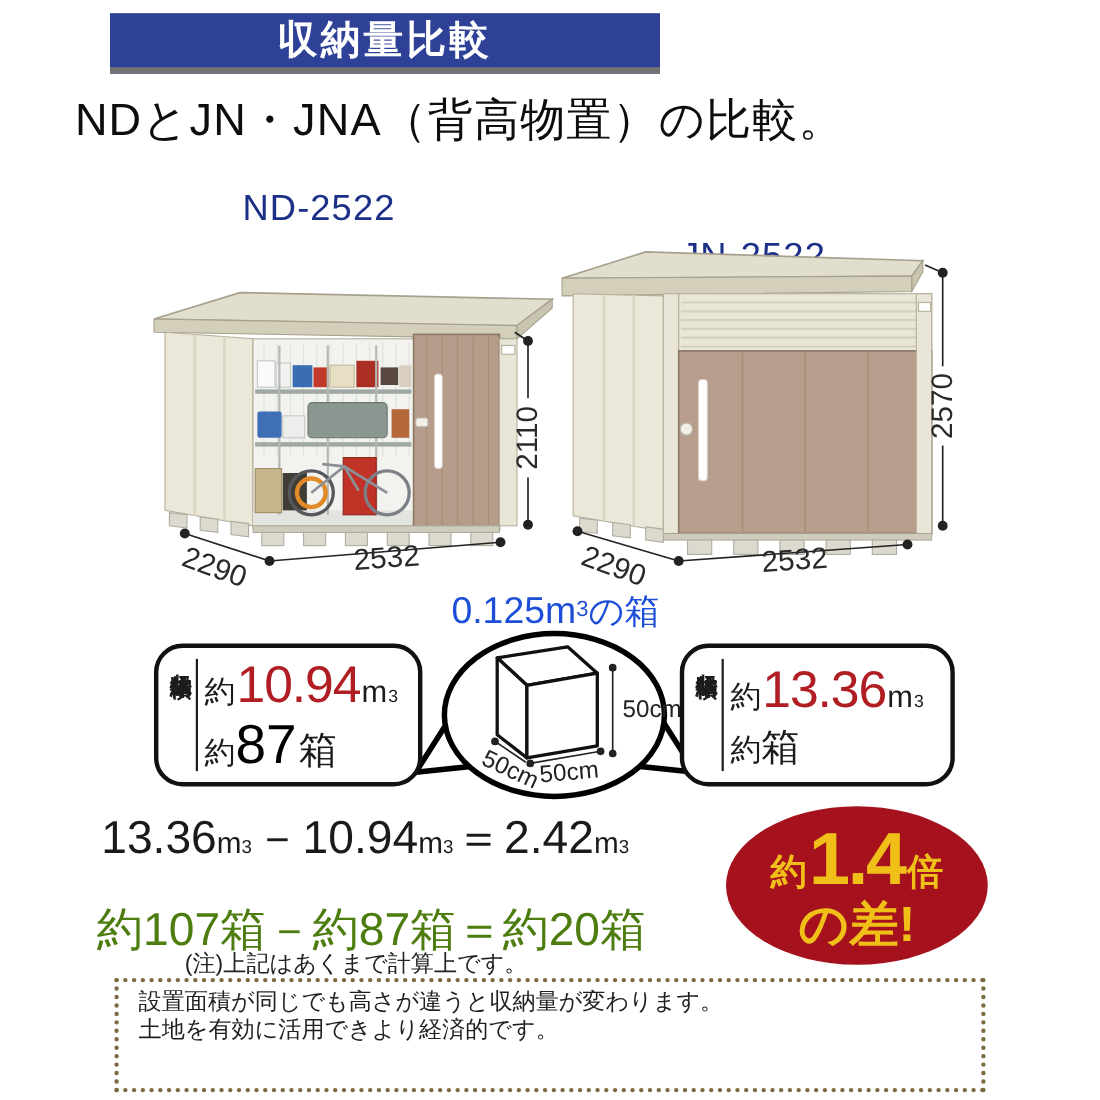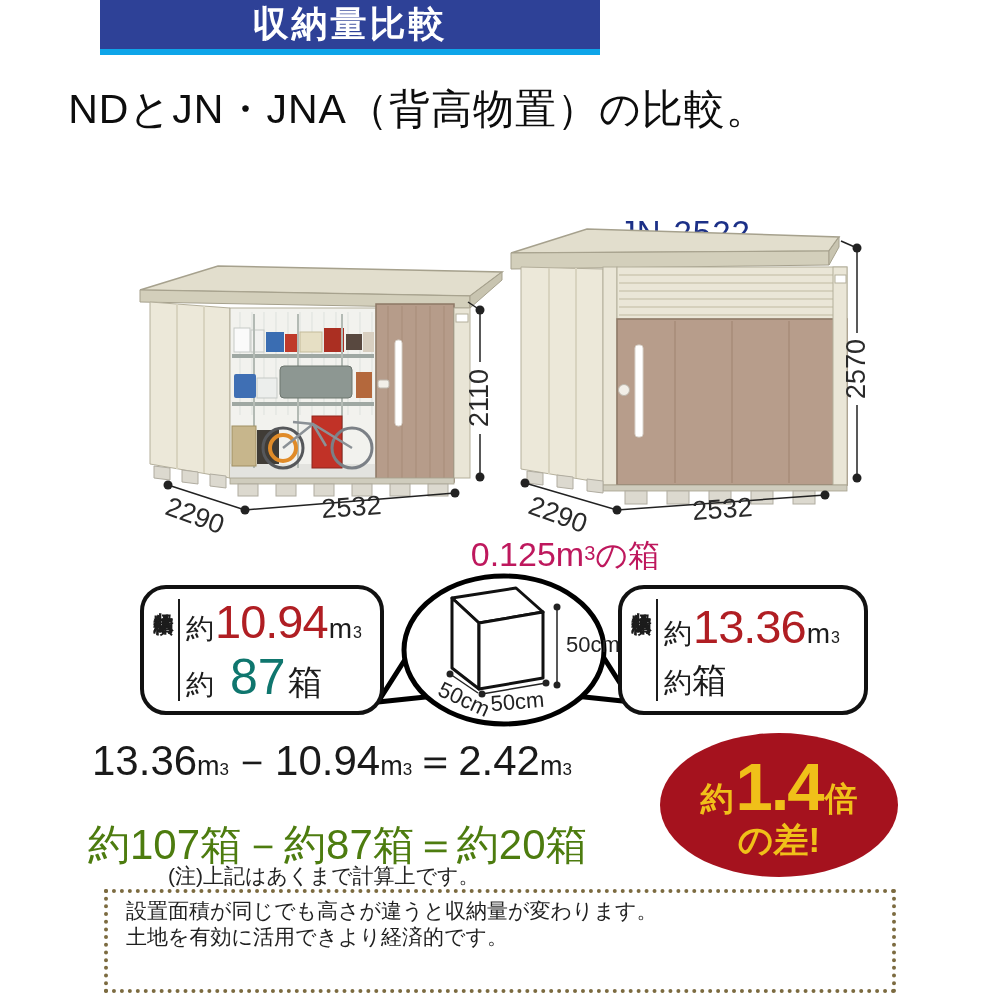--- a/index.html
+++ b/index.html
@@ -1,87 +1,88 @@
 <!DOCTYPE html>
 <html><head>
 <meta charset="utf-8">
 <style>
   html,body{margin:0;padding:0;background:#fff;}
   #canvas{position:relative;width:1000px;height:1000px;background:#ffffff;overflow:hidden;
           font-family:"Liberation Sans","DejaVu Sans",sans-serif;color:#111;}
   
-  .banner{position:absolute;left:100px;top:0;width:500px;height:49px;background:#2e4197;
-          border-bottom:6px solid #0ea5e9;display:flex;justify-content:center;}
+  .banner{position:absolute;left:100px;top:12px;width:500px;height:49px;background:#2e4197;
+          border-bottom:6px solid #737373;display:flex;justify-content:center;}
   .banner span{color:#fff;font-size:36px;font-weight:bold;letter-spacing:3px;}
   
   .heading{position:absolute;left:0;top:82px;width:836px;text-align:center;font-size:41px;
            font-weight:500;color:#0d0d0d;letter-spacing:1px;}
   
   .model-label{position:absolute;top:170px;width:240px;text-align:center;font-size:33px;
                color:#1c3087;font-weight:500;letter-spacing:1px;}
   .model-left{left:170px;} .model-right{left:565px;margin-top:44px;}
   
   .shed-svg{position:absolute;}
   .dim-text{font-size:27px;fill:#2a2a2a;font-family:"Liberation Sans","DejaVu Sans",sans-serif;}
   
-  .box-heading{position:absolute;left:350px;top:534px;width:310px;text-align:right;color:#be185d;}
+  .box-heading{position:absolute;left:350px;top:534px;width:310px;text-align:center;color:#1d4ed8;}
   .box-heading .bh-main{font-size:34px;}
   .box-heading sup{font-size:20px;}
   .bh-suffix{font-size:32px;}
   
   .balloon-svg{position:absolute;left:365px;top:555px;}
   .cm-text{font-size:22px;fill:#222;font-family:"Liberation Sans","DejaVu Sans",sans-serif;}
   
   .stat-box{position:absolute;top:585px;height:130px;background:#fff;border:4px solid #111;
             border-radius:26px;display:flex;align-items:stretch;box-sizing:border-box;}
   .stat-left{left:140px;width:244px;} .stat-right{left:618px;width:250px;}
   .vlabel{writing-mode:vertical-rl;text-orientation:upright;font-size:20px;font-weight:600;
           color:#1c1c1c;margin:8px 2px 8px 10px;letter-spacing:1px;line-height:1;}
   .vdivider{width:2px;background:#1c1c1c;margin:10px 4px 10px 2px;}
   .stat-values{flex:1;display:flex;flex-direction:column;justify-content:space-evenly;padding:2px 4px 2px 2px;}
   .stat-row{display:flex;align-items:baseline;line-height:1;}
   .approx{font-size:28px;color:#1c1c1c;}
   .stat-num{font-size:47px;color:#b01e23;font-weight:500;letter-spacing:-1px;margin:0 1px;}
   .stat-unit{font-size:28px;color:#1c1c1c;}
   .stat-row sup{font-size:16px;color:#1c1c1c;margin-left:1px;}
-  .boxes-num{font-size:50px;color:#0f766e;font-weight:500;margin:0 2px 0 16px;}
+  .boxes-num{font-size:50px;color:#000000;font-weight:500;margin:0 2px 0 0;}
   .boxes-unit{font-size:35px;color:#1c1c1c;}
   
   .calc-line1{position:absolute;left:92px;top:740px;display:flex;align-items:baseline;
               font-size:42px;color:#1a1a1a;line-height:1;}
   .calc-line1 .u{font-size:27px;} .calc-line1 sup{font-size:17px;}
   .calc-line1 .op{font-size:42px;margin:0 2px;}
   .calc-line2{position:absolute;left:88px;top:824px;display:flex;font-size:42px;
               color:#4d7c0f;line-height:1;}
   .calc-note{position:absolute;left:168px;top:862px;font-size:21px;color:#222;}
   
   .badge{position:absolute;left:660px;top:733px;width:238px;height:144px;border-radius:50%;
          background:#a5121e;color:#f0c019;display:flex;flex-direction:column;align-items:center;
          justify-content:center;line-height:1;}
   .badge-line1{display:flex;align-items:baseline;}
   .badge-approx{font-size:33px;font-weight:600;}
   .badge-value{font-size:67px;font-weight:600;letter-spacing:-2px;margin:0 2px;}
   .badge-times{font-size:33px;font-weight:600;}
-  .badge-line2{font-size:35px;font-weight:600;margin-top:2px;}
+  .badge-line2{font-size:45px;font-weight:600;margin-top:2px;}
   
   .footer{position:absolute;left:104px;top:889px;width:792px;height:104px;border:4px dotted #7c6b40;
           box-sizing:border-box;padding:5px 0 0 18px;}
   .footer div{font-size:21px;color:#1f1f1f;line-height:1.23;}
 </style>
 </head>
 <body>
 
 <div id="canvas">
 
   <div class="banner">
     <span>収納量比較</span>
   </div>
 
   <div class="heading">NDとJN・JNA（背高物置）の比較。</div>
 
+  <div class="model-label model-left">ND-2522</div>
   <div class="model-label model-right">JN-2522</div>
 
   <svg class="shed-svg" style="left:130px;top:240px;" width="380" height="295" viewBox="0 0 380 295">
 
     <g>
       <polygon points="10,50 88,26 372,32 340,56" fill="#e2decd" stroke="#a6a18d" stroke-width="1.5"></polygon>
       <polygon points="10,50 340,56 340,68 10,62" fill="#d3cfbb" stroke="#a6a18d" stroke-width="1"></polygon>
       <polygon points="340,56 372,32 372,40 340,68" fill="#c8c4b0" stroke="#a6a18d" stroke-width="1"></polygon>
     </g>
 

